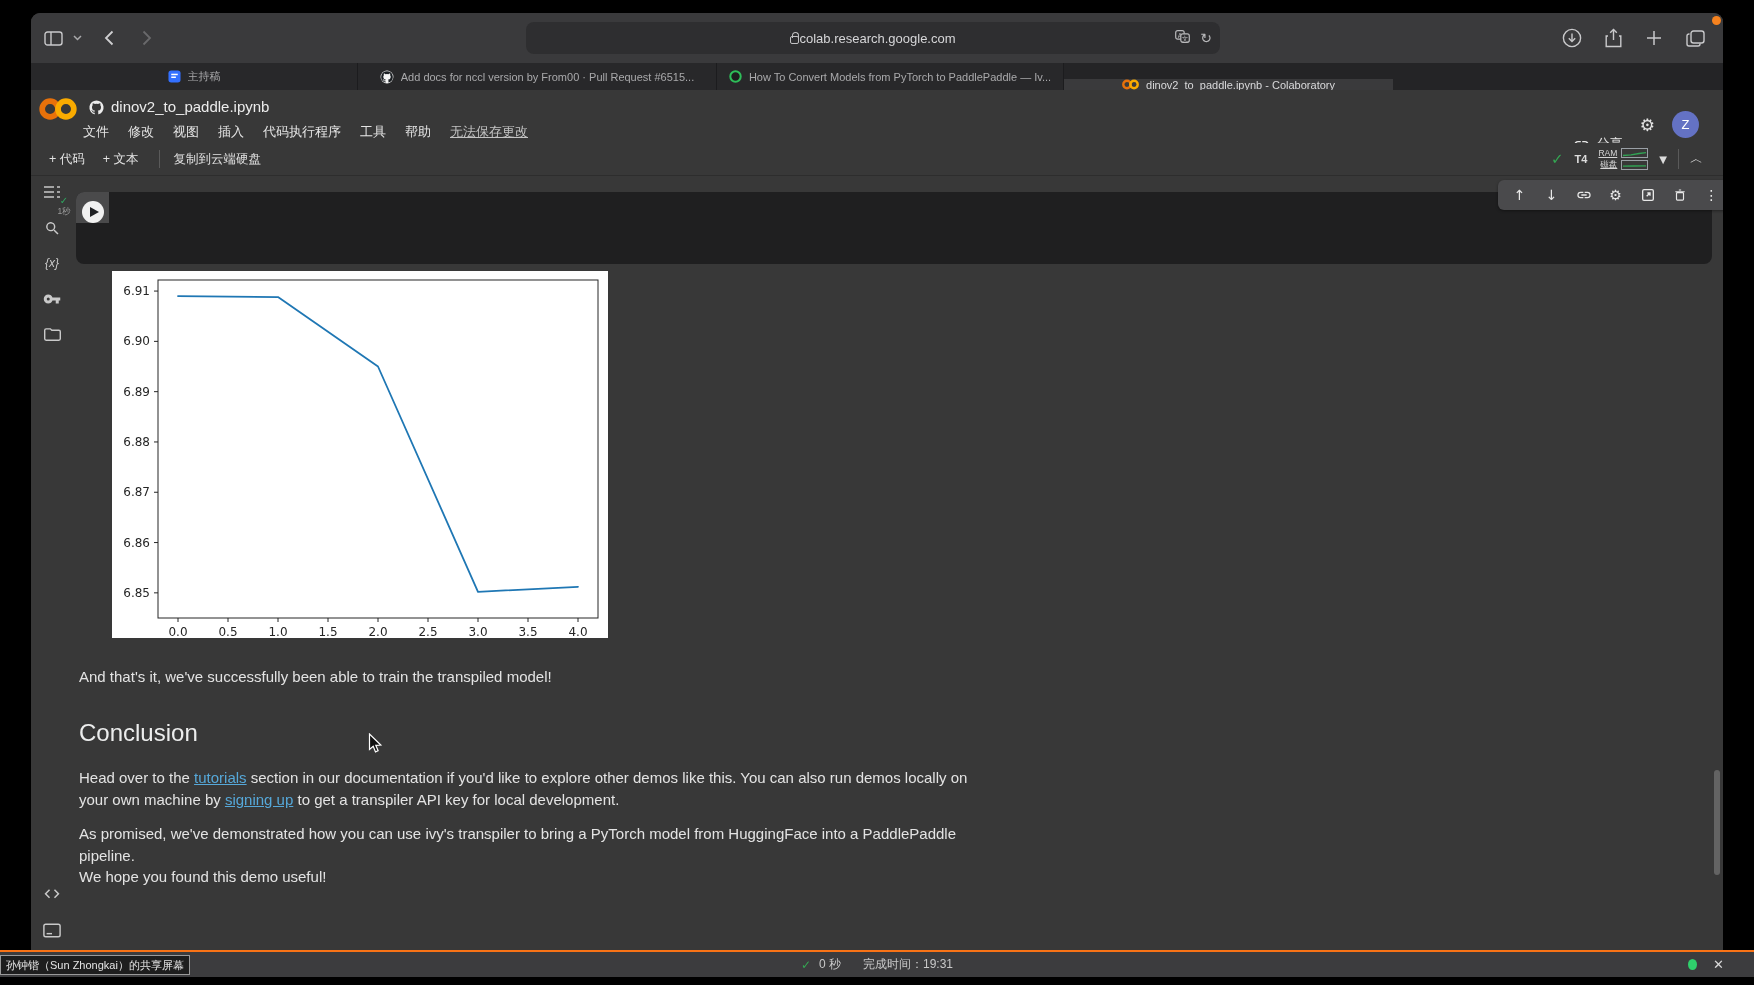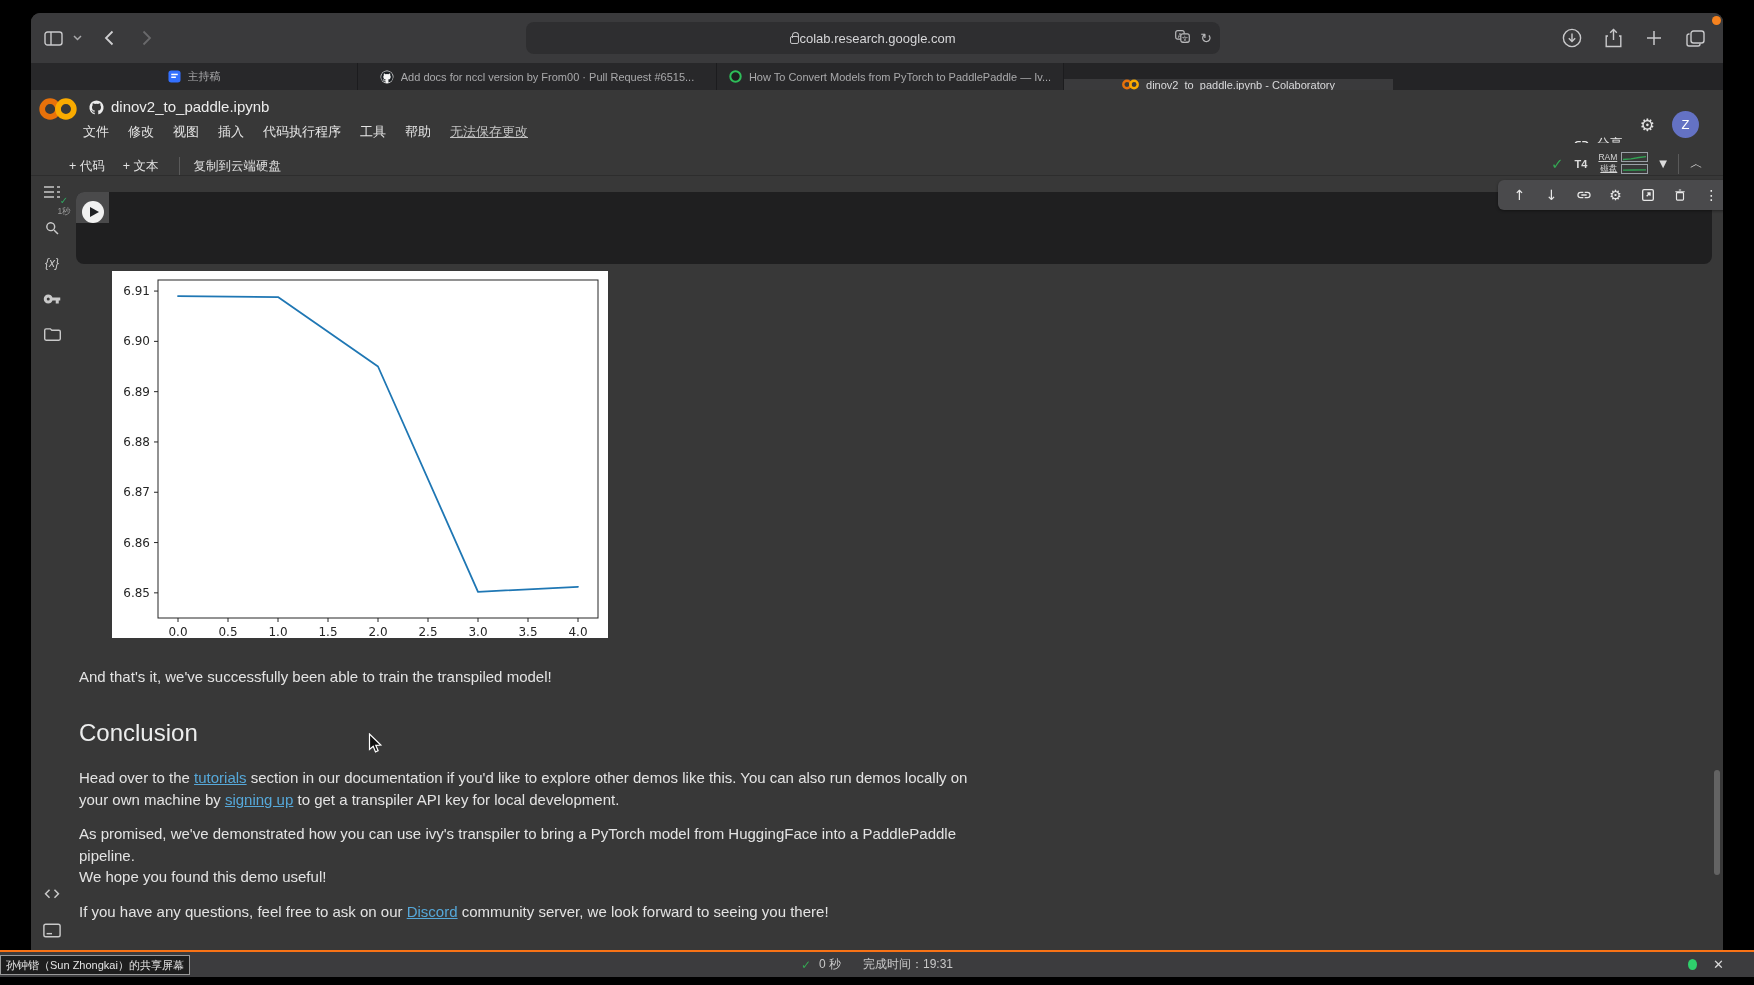--- a/index.html
+++ b/index.html
@@ -43,21 +43,21 @@
   #menubar .menu-item { cursor:default; }
   #unsaved { color:#c3c3c3; text-decoration:underline; }
   #header-right { position:absolute; right:24px; top:6px; display:flex; align-items:center; gap:17px; }
   #share-btn { display:flex; align-items:center; gap:7px; color:#e8e8e8; font-size:13px;margin-top:39px; }
   #gear-top { font-size:17px; color:#e3e3e3; font-family:"DejaVu Sans",sans-serif;}
   #avatar { width:27px; height:27px; border-radius:50%; background:#6472c4; color:#fff; font-size:13px;
     display:flex; align-items:center; justify-content:center; }
 
   
   #nb-toolbar { position:absolute; left:0; top:130px; width:100%; height:33px; background:#383838;
-    border-bottom:1px solid #2d2d2d; display:flex; align-items:flex-end; font-size:12.5px; color:#e2e2e2;padding-left:20px; }
+    border-bottom:1px solid #2d2d2d; display:flex; align-items:center; font-size:12.5px; color:#e2e2e2; }
   .tb-btn { display:flex; align-items:center; gap:5px; margin-left:18px; cursor:default; }
   .tb-sep { width:1px; height:18px; background:#5a5a5a; margin:0 14px 0 20px; }
   #tb-right { position:absolute; right:20px; display:flex; align-items:center; gap:11px; }
   #tb-check { color:#34a853; font-size:15px; font-family:"DejaVu Sans",sans-serif; }
   #gpu-label { font-size:11px; font-weight:bold; color:#dcdcdc; }
   .gauge { display:grid; grid-template-columns:auto auto; gap:1px 4px; align-items:center; }
   .gauge .glabel { font-size:8.5px; color:#d5d5d5; text-align:right;text-decoration:underline; }
   .gauge svg { display:block; }
   .tb-chev { color:#dcdcdc; font-size:10px; font-family:"DejaVu Sans",sans-serif; }
   .tb-vline { width:1px; height:20px; background:#5a5a5a; }
@@ -416,21 +416,20 @@
         <polyline points="66.0,25.1 166.0,26.1 266.0,95.5 366.0,320.8 466.0,315.8" fill="none" stroke="#1f77b4" stroke-width="1.8" stroke-linejoin="round" stroke-linecap="round"></polyline>
       </svg>
   </div>
 
   <div id="markdown">
     <p>And that's it, we've successfully been able to train the transpiled model!</p>
     <h2 id="md-heading">Conclusion</h2>
     <p><span>Head over to the </span><span class="mdlink">tutorials</span><span> section in our documentation if you'd like to explore other demos like this. You can also run demos locally on your own machine by </span><span class="mdlink">signing up</span><span> to get a transpiler API key for local development.</span></p>
     <p><span>As promised, we've demonstrated how you can use ivy's transpiler to bring a PyTorch model from HuggingFace into a PaddlePaddle pipeline.</span><br>
       <span>We hope you found this demo useful!</span></p>
-    <p><span>If you have any questions, feel free to ask on our </span><span class="mdlink">Discord</span><span> community server, we look forward to seeing you there!</span></p>
   </div>
 
   <div id="scroll-thumb"></div>
 </div>
 
 <div id="statusbar">
   <div id="share-overlay">孙钟锴（Sun Zhongkai）的共享屏幕</div>
   <div id="status-center">
     <span id="status-check">✓</span>
     <span>0 秒</span>

